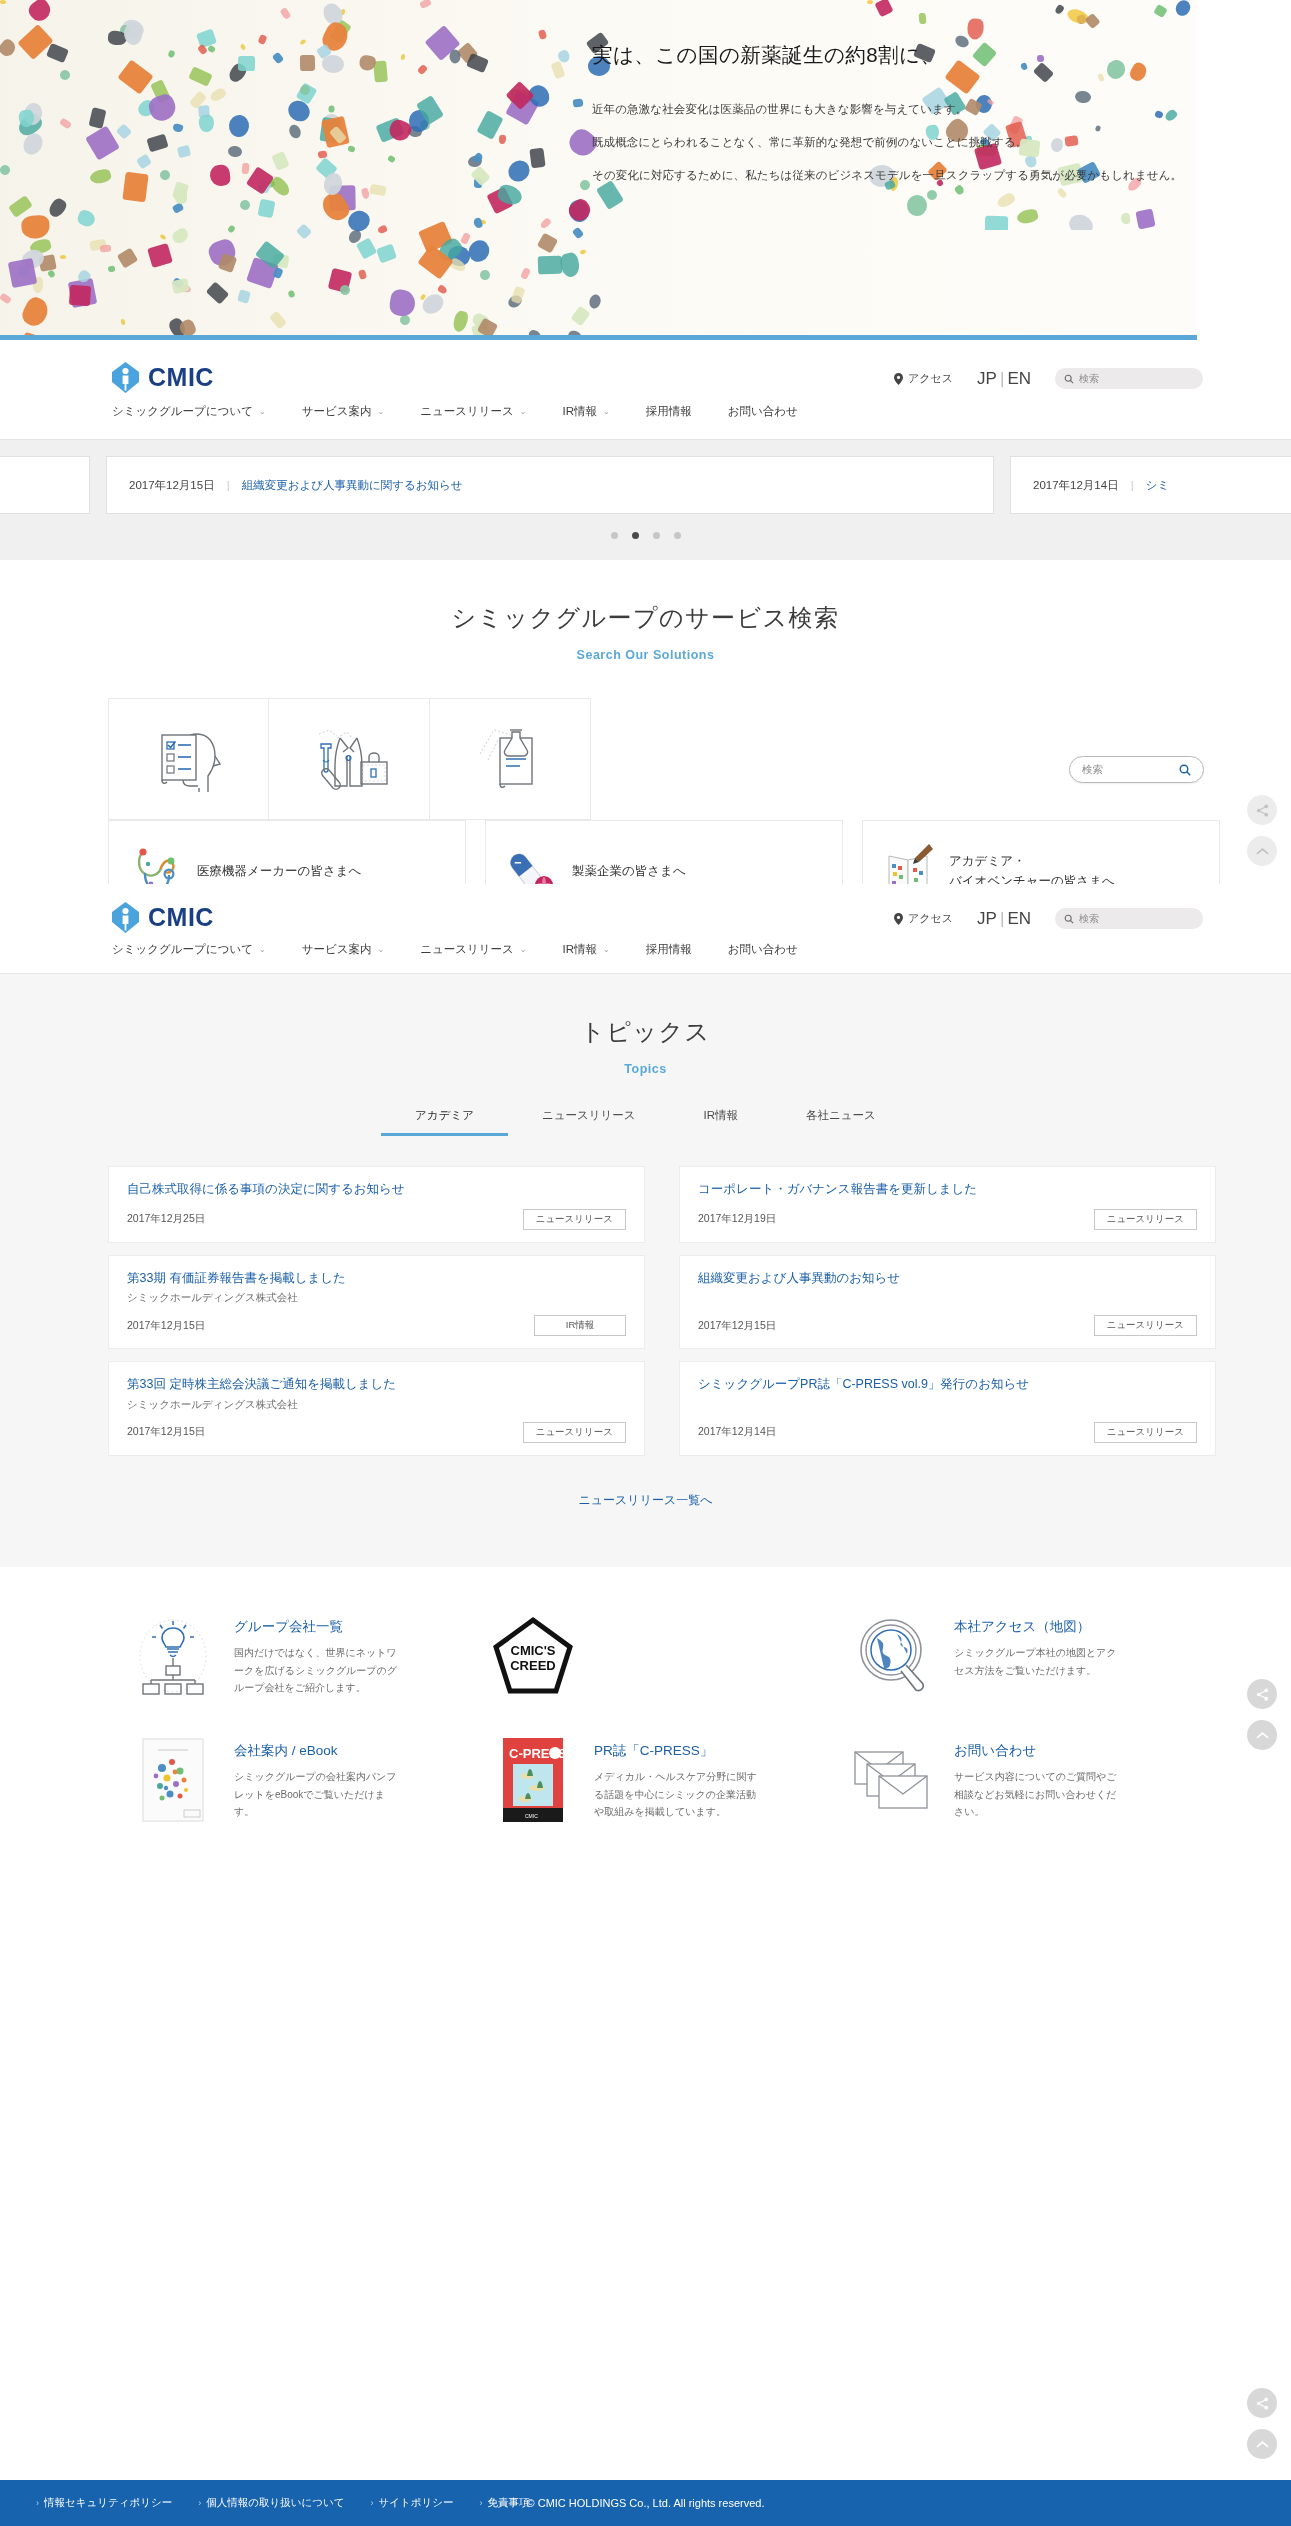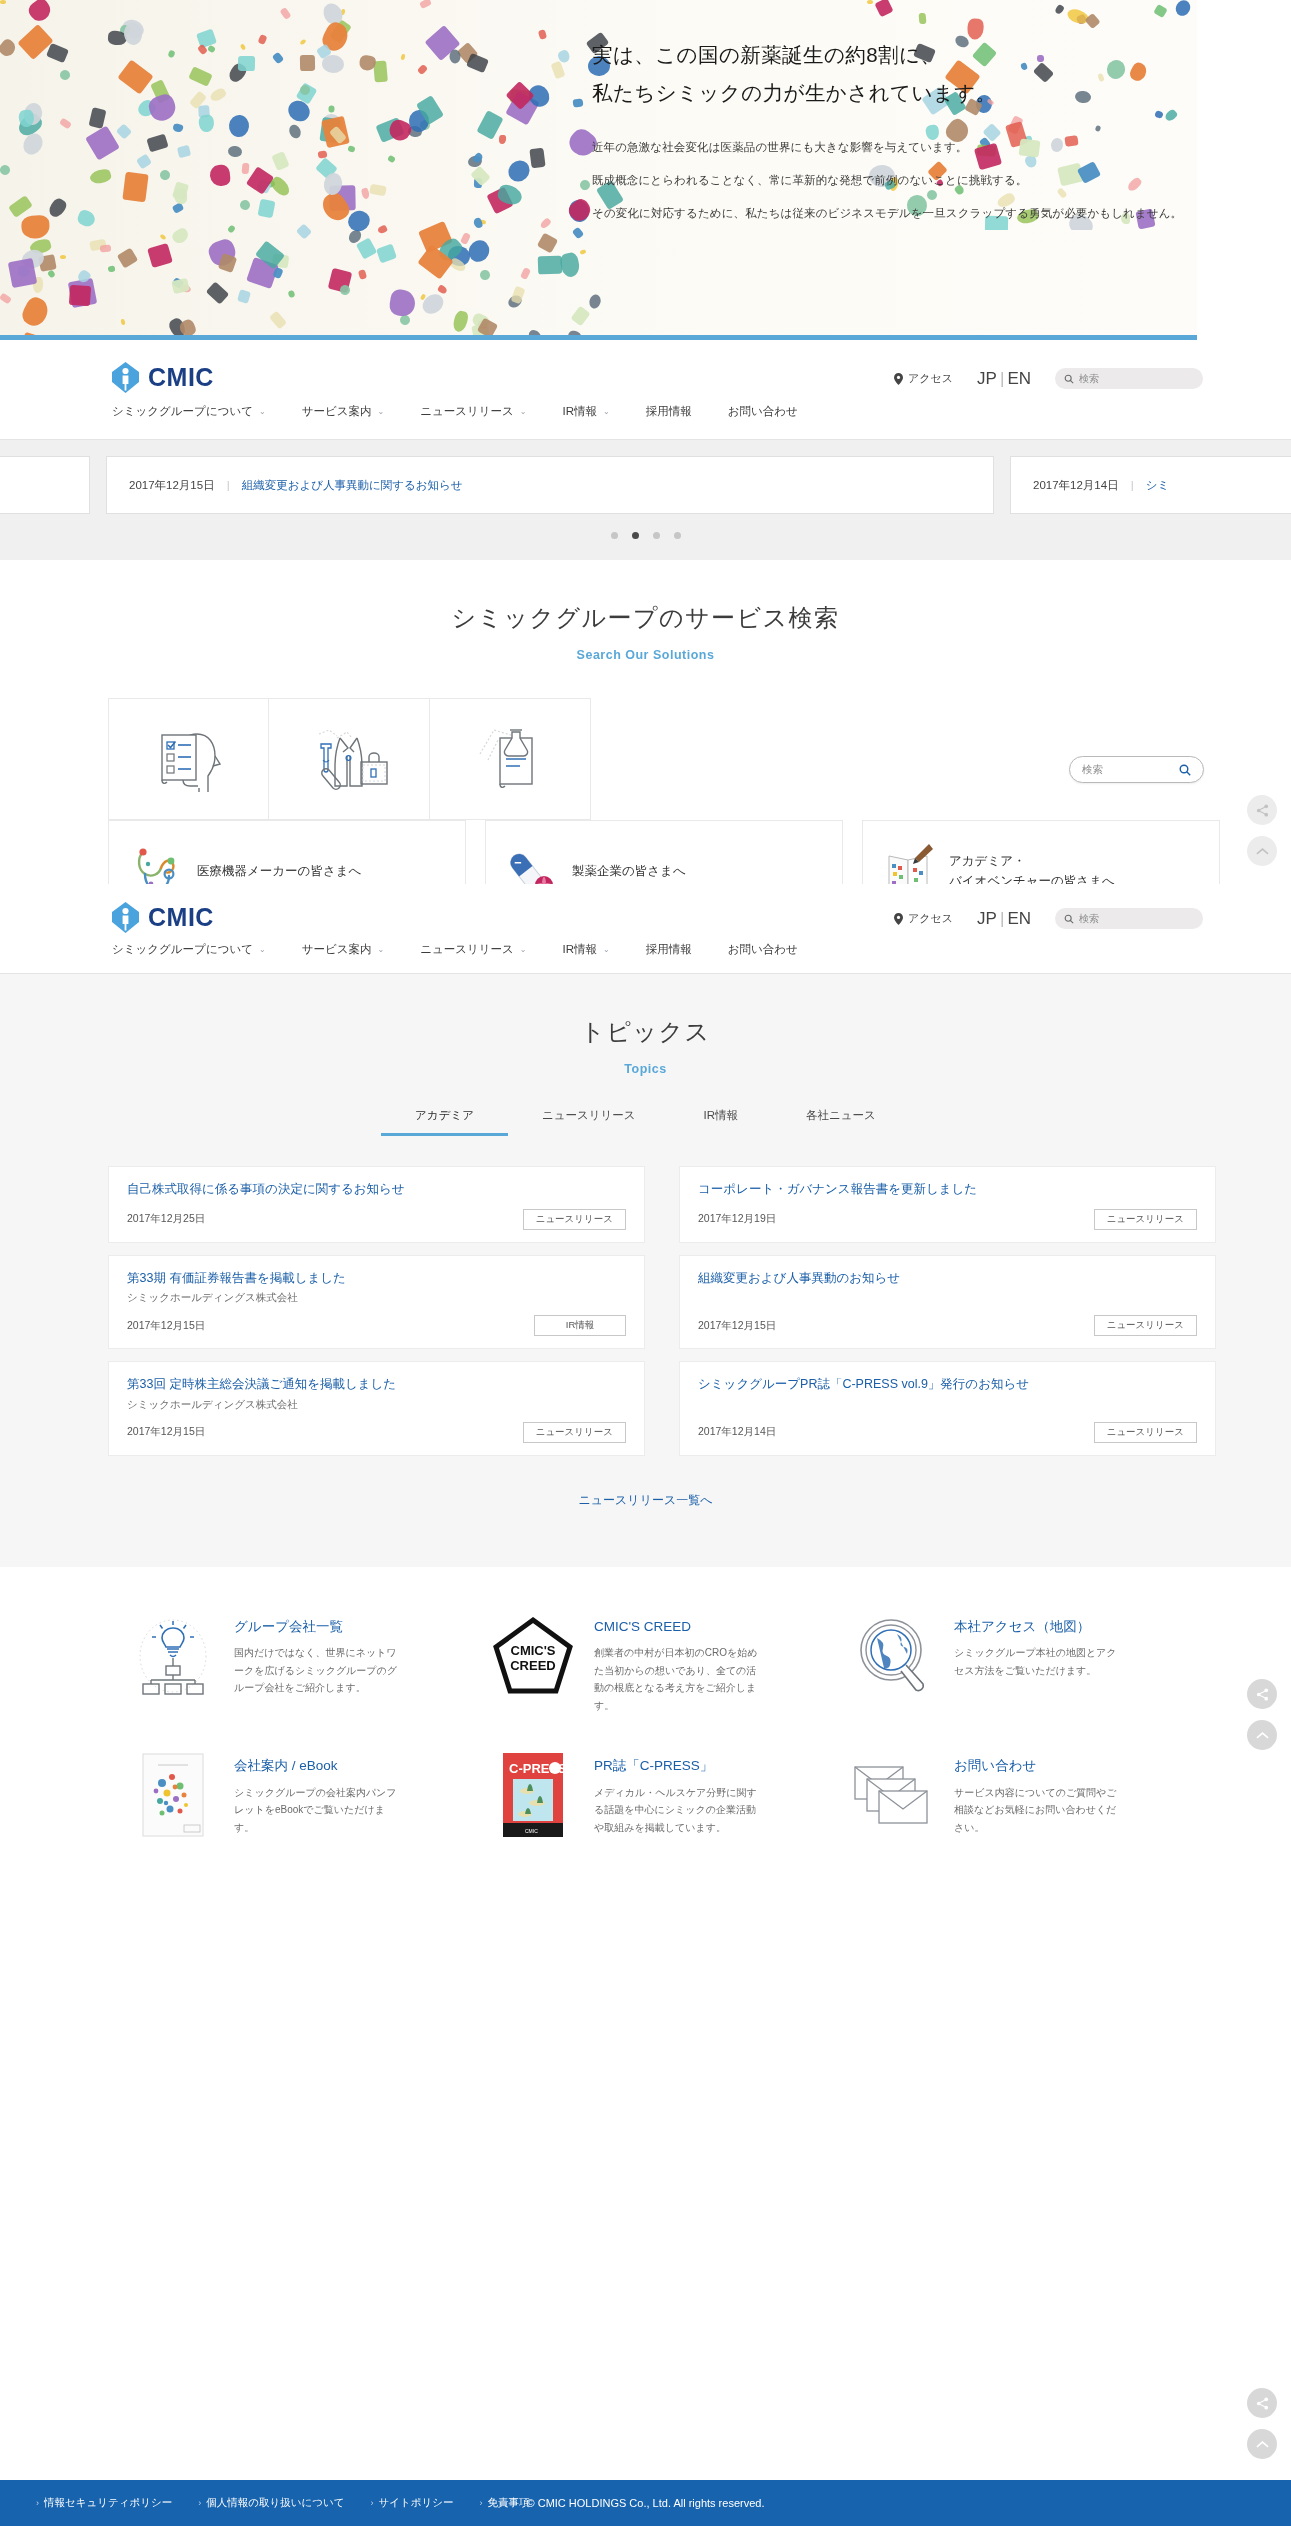--- a/index.html
+++ b/index.html
@@ -445,21 +445,20 @@
       <span class="chip" style="left:154px;top:63px;width:6px;height:7px;background:#4a8fc4;transform:rotate(162deg);border-radius:40% 60% 55% 45%;opacity:0.94"></span>
       <span class="chip" style="left:110px;top:145px;width:19px;height:11px;background:#8fbf4d;transform:rotate(5deg);border-radius:3px;opacity:0.78"></span>
       <span class="chip" style="left:88px;top:36px;width:14px;height:11px;background:#5a6b7a;transform:rotate(28deg);border-radius:50%;opacity:0.82"></span>
       <span class="chip" style="left:88px;top:186px;width:9px;height:8px;background:#6fbf73;transform:rotate(51deg);border-radius:40% 60% 55% 45%;opacity:0.86"></span>
       <span class="chip" style="left:110px;top:145px;width:22px;height:23px;background:#c2275f;transform:rotate(74deg);border-radius:3px;opacity:0.90"></span>
       <span class="chip" style="left:154px;top:138px;width:17px;height:20px;background:#d6e8c0;transform:rotate(97deg);border-radius:3px;opacity:0.94"></span>
     </div>
 
   <div class="hero-text">
     <div class="hero-h1">実は、この国の新薬誕生の約8割に、</div>
-    <div class="hero-h1">私たちシミックの力が生かされています。</div>
     <div class="hero-p">近年の急激な社会変化は医薬品の世界にも大きな影響を与えています。</div>
     <div class="hero-p" style="margin-top:6px">既成概念にとらわれることなく、常に革新的な発想で前例のないことに挑戦する。</div>
     <div class="hero-p" style="margin-top:6px">その変化に対応するために、私たちは従来のビジネスモデルを一旦スクラップする勇気が必要かもしれません。</div>
   </div>
   <div class="hero-rule"></div>
 </section>
 
 <header class="site-header">
   <div class="logo-wrap">
     <span class="logo-mark">
@@ -812,24 +811,20 @@
       </span>
     </div>
 
     <div class="tile">
       <span class="tile-icon">
         <svg width="80" height="78" viewBox="0 0 80 78">
           <path d="M40 3 L77 30 L63 74 L17 74 L3 30 Z" fill="#fff" stroke="#111" stroke-width="5"></path>
           <text x="40" y="38" text-anchor="middle" font-family="Liberation Sans, sans-serif" font-size="13" font-weight="700" fill="#111">CMIC'S</text>
           <text x="40" y="53" text-anchor="middle" font-family="Liberation Sans, sans-serif" font-size="13" font-weight="700" fill="#111">CREED</text>
         </svg>
-      </span>
-      <span class="tile-body">
-        <span class="tile-title" style="display:block">CMIC'S CREED</span>
-        <span class="tile-desc" style="display:block">創業者の中村が日本初のCROを始めた当初からの想いであり、全ての活動の根底となる考え方をご紹介します。</span>
       </span>
     </div>
 
     <div class="tile">
       <span class="tile-icon">
         <svg width="80" height="80" viewBox="0 0 80 80">
           <circle cx="38" cy="34" r="30" fill="none" stroke="#8d9299" stroke-width="1.6"></circle>
           <circle cx="38" cy="34" r="25" fill="none" stroke="#8d9299" stroke-width="1.4"></circle>
           <circle cx="38" cy="34" r="20" fill="none" stroke="#2f6fb5" stroke-width="1.5"></circle>
           <path d="M24 22 q8 4 6 10 q-2 6 4 8 q5 2 3 9 q-1 4 -6 3" fill="#2f6fb5" opacity=".85"></path>

